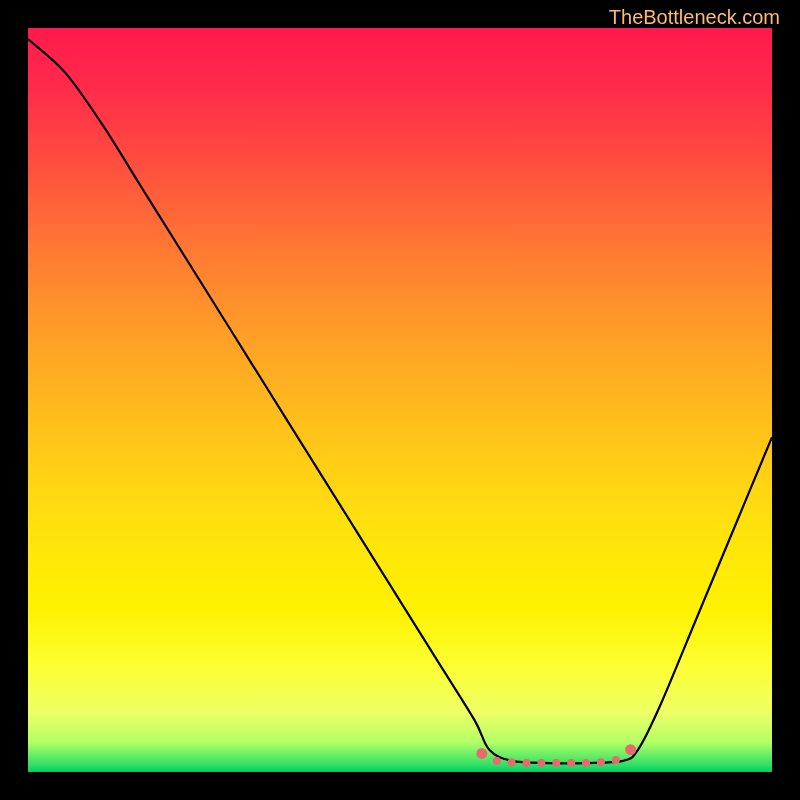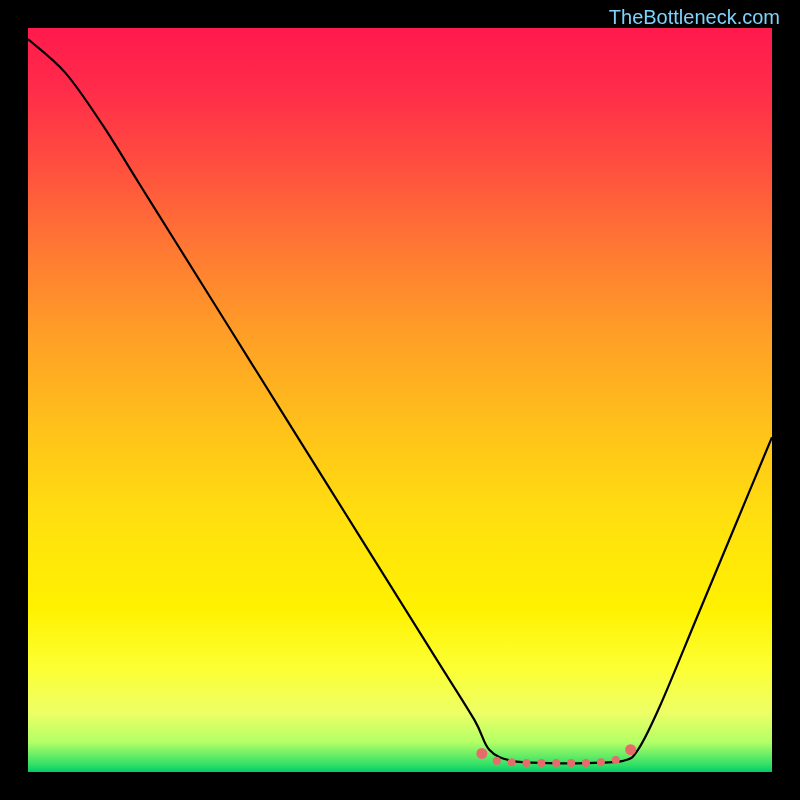--- a/index.html
+++ b/index.html
@@ -8,21 +8,21 @@
     width: 800px;
     height: 800px;
     background: #000;
     position: relative;
     font-family: Arial, sans-serif;
   }
   .watermark {
     position: absolute;
     top: 6px;
     right: 20px;
-    color: #7dd3fc;
+    color: #fdba74;
     font-size: 20px;
     font-weight: 500;
     z-index: 10;
   }
   .plot-area {
     position: absolute;
     left: 28px;
     top: 28px;
     width: 744px;
     height: 744px;

